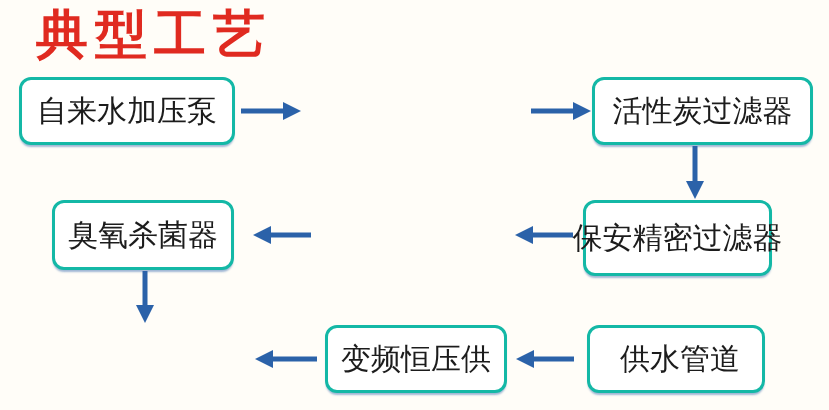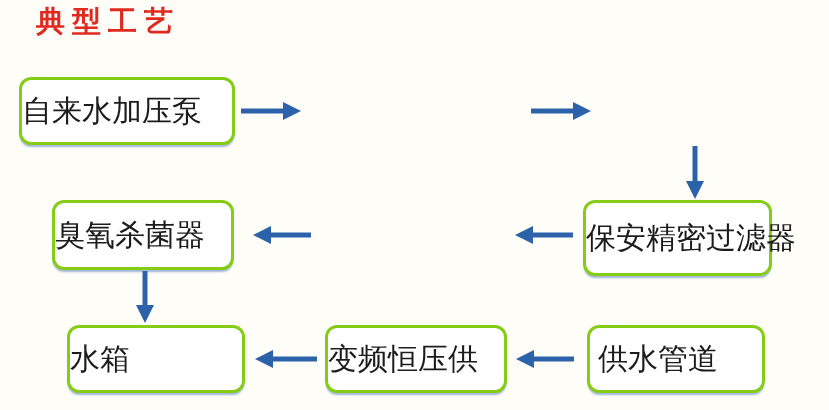--- a/index.html
+++ b/index.html
@@ -11,36 +11,37 @@
     position: relative;
     width: 829px;
     height: 410px;
     background: #fffdf8;
     overflow: hidden;
   }
   .title {
     position: absolute;
     left: 36px;
     top: 6px;
-    font-size: 29px;
+    font-size: 52px;
     font-weight: bold;
     color: #e02a20;
     letter-spacing: 7px;
     white-space: nowrap;
     line-height: 1.1;
   }
   .node {
     position: absolute;
     box-sizing: border-box;
     background: #ffffff;
-    border: 3px solid #84cc16;
+    border: 3px solid #14b8a6;
     border-radius: 12px;
     box-shadow: 0 3px 2px -1px rgba(43, 98, 169, 0.45);
     display: flex;
     align-items: center;
+    justify-content: center;
     color: #1c1c1c;
     font-size: 30px;
     white-space: nowrap;
   }
   .arrow {
     position: absolute;
     display: block;
   }
   
   .n-r1b1 { left: 19px;  top: 77px;  width: 216px; height: 68px; }
@@ -78,20 +79,23 @@
       <line x1="0" y1="11" x2="44" y2="11" stroke="#2b62a9" stroke-width="5"></line>
       <polygon points="42,2 60,11 42,20" fill="#2b62a9"></polygon>
     </svg>
   </span>
   <span class="arrow a-r1b">
     <svg width="60" height="22" viewBox="0 0 60 22">
       <line x1="0" y1="11" x2="44" y2="11" stroke="#2b62a9" stroke-width="5"></line>
       <polygon points="42,2 60,11 42,20" fill="#2b62a9"></polygon>
     </svg>
   </span>
+  <div class="node n-r1b3">
+    <span>活性炭过滤器</span>
+  </div>
 
   <span class="arrow a-d1">
     <svg width="22" height="53" viewBox="0 0 22 53">
       <line x1="11" y1="0" x2="11" y2="37" stroke="#2b62a9" stroke-width="5"></line>
       <polygon points="2,35 11,53 20,35" fill="#2b62a9"></polygon>
     </svg>
   </span>
 
   <div class="node n-r2b1">
     <span>臭氧杀菌器</span>
@@ -112,23 +116,20 @@
     <span>保安精密过滤器</span>
   </div>
 
   <span class="arrow a-d2">
     <svg width="22" height="52" viewBox="0 0 22 52">
       <line x1="11" y1="0" x2="11" y2="36" stroke="#2b62a9" stroke-width="5"></line>
       <polygon points="2,34 11,52 20,34" fill="#2b62a9"></polygon>
     </svg>
   </span>
 
-  <div class="node n-r3b1">
-    <span>水箱</span>
-  </div>
   <span class="arrow a-r3a">
     <svg width="62" height="22" viewBox="0 0 62 22">
       <line x1="16" y1="11" x2="62" y2="11" stroke="#2b62a9" stroke-width="5"></line>
       <polygon points="18,2 0,11 18,20" fill="#2b62a9"></polygon>
     </svg>
   </span>
   <div class="node n-r3b2">
     <span>变频恒压供</span>
   </div>
   <span class="arrow a-r3b">

